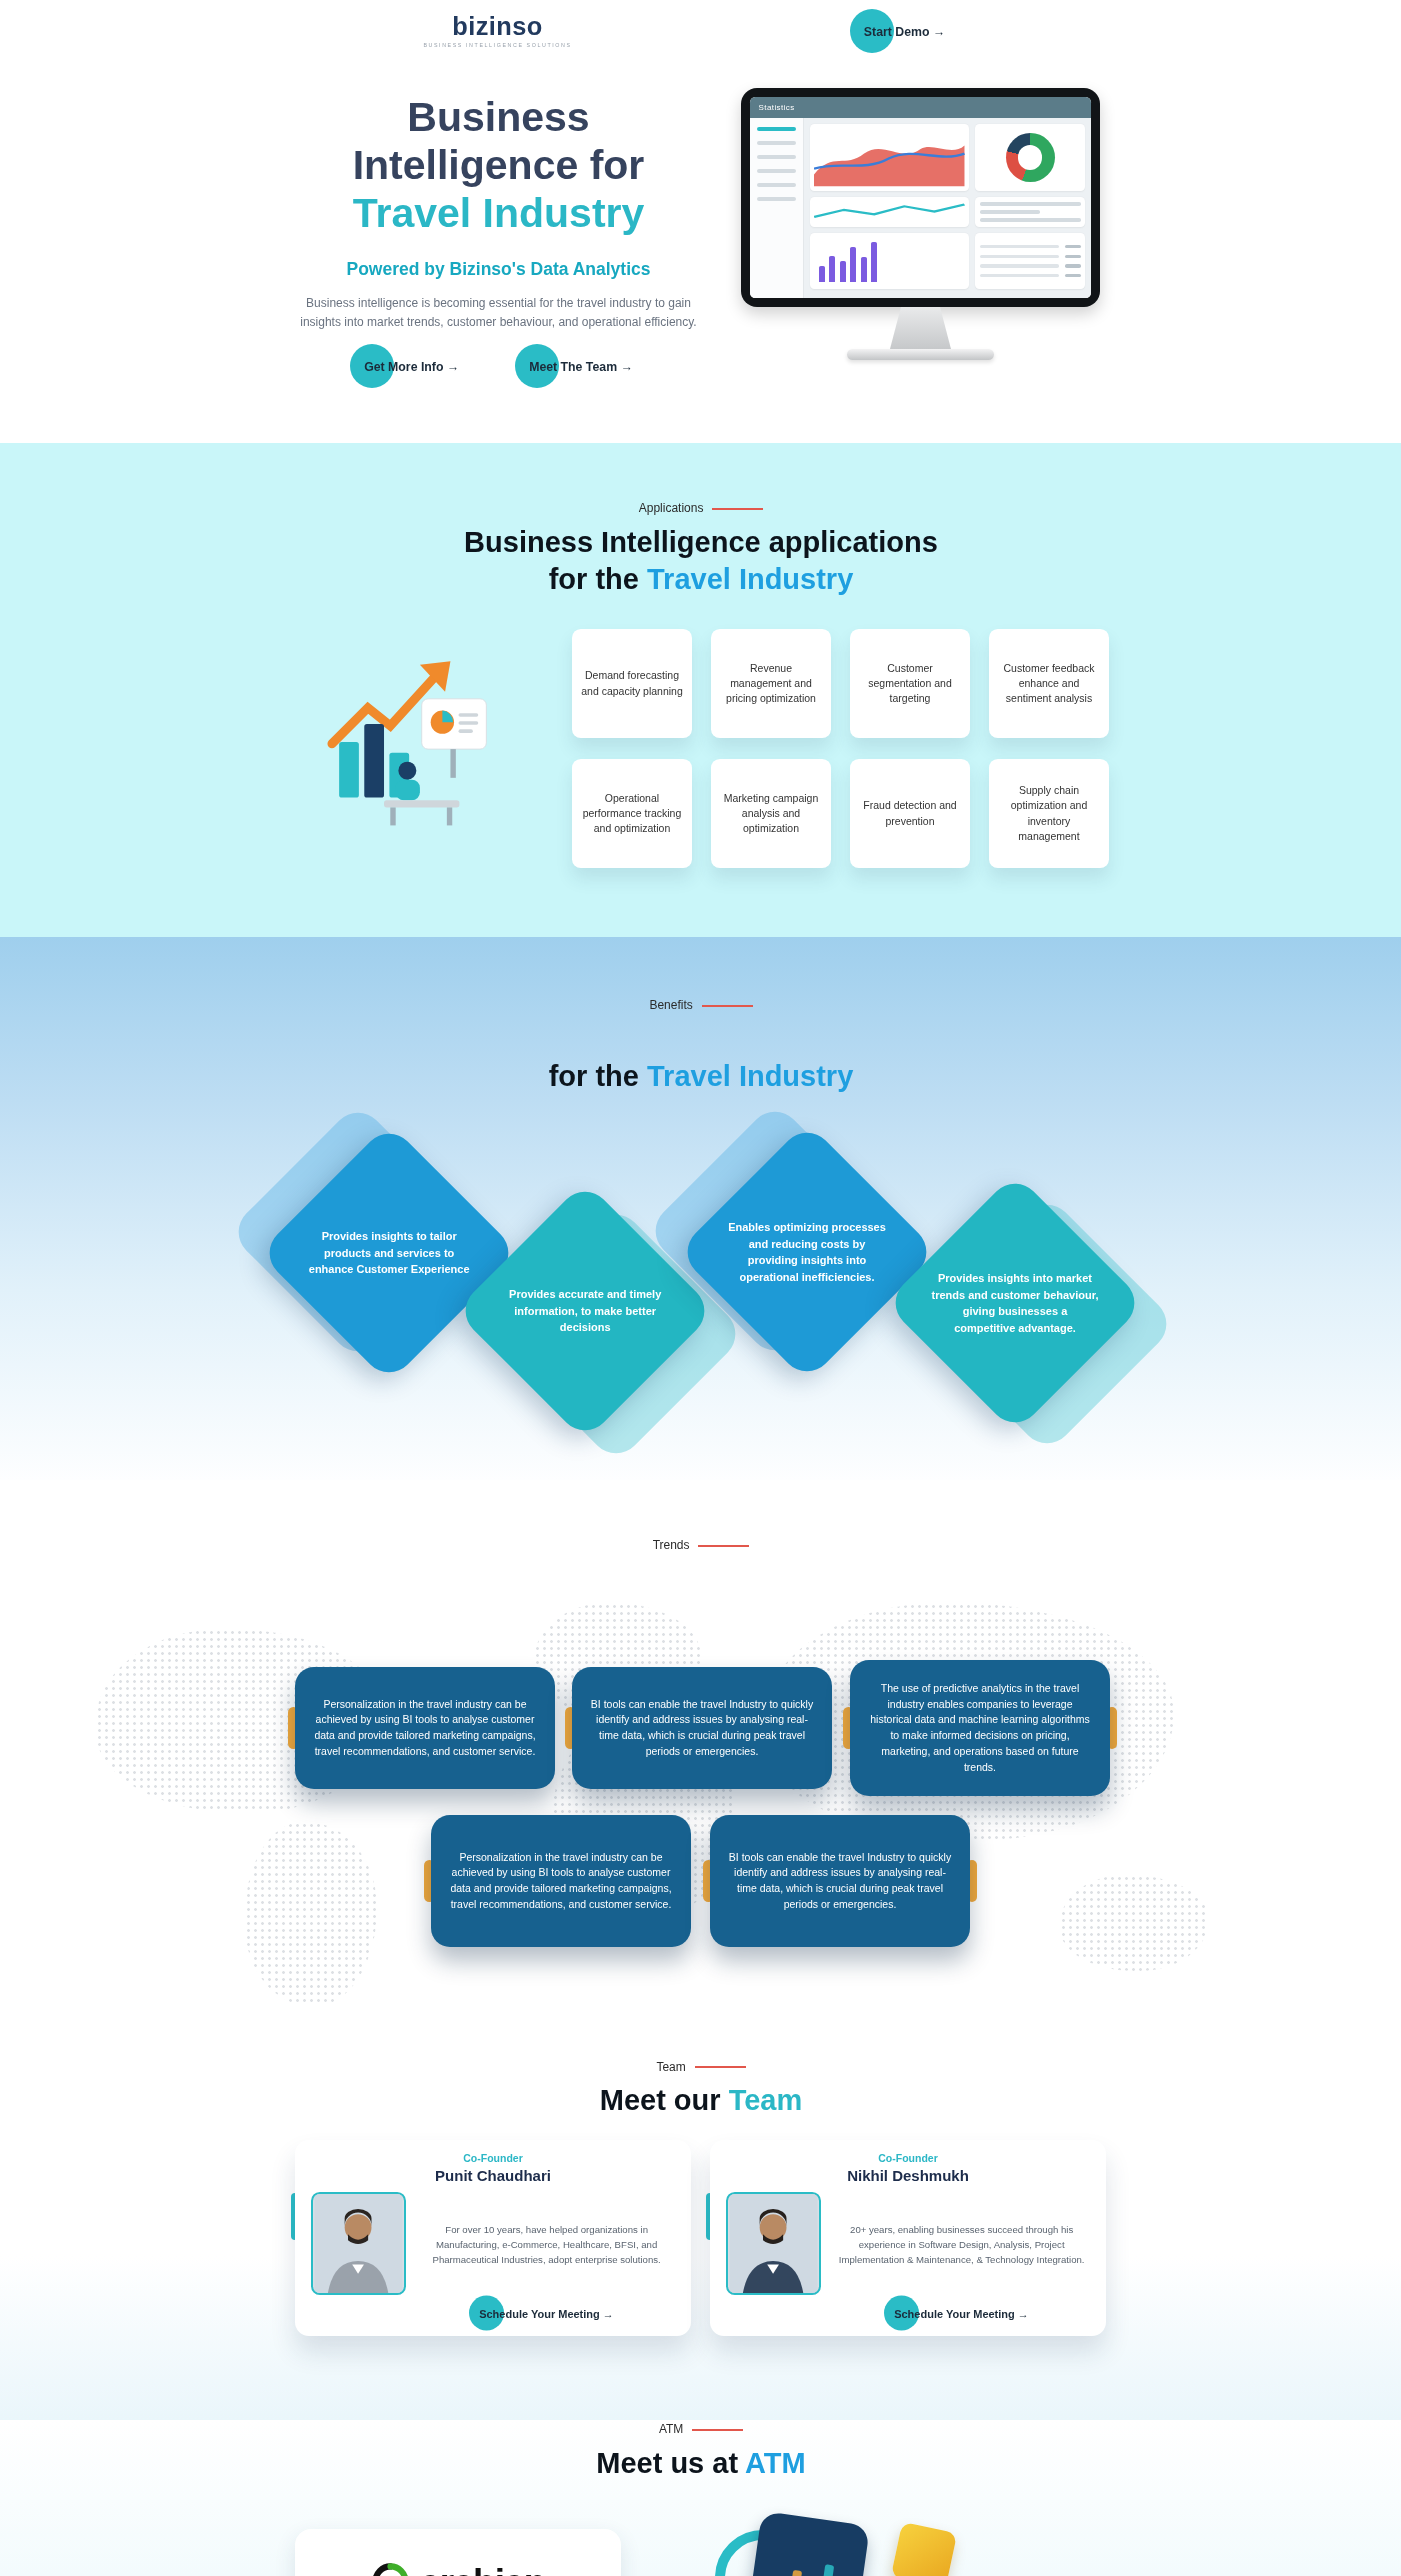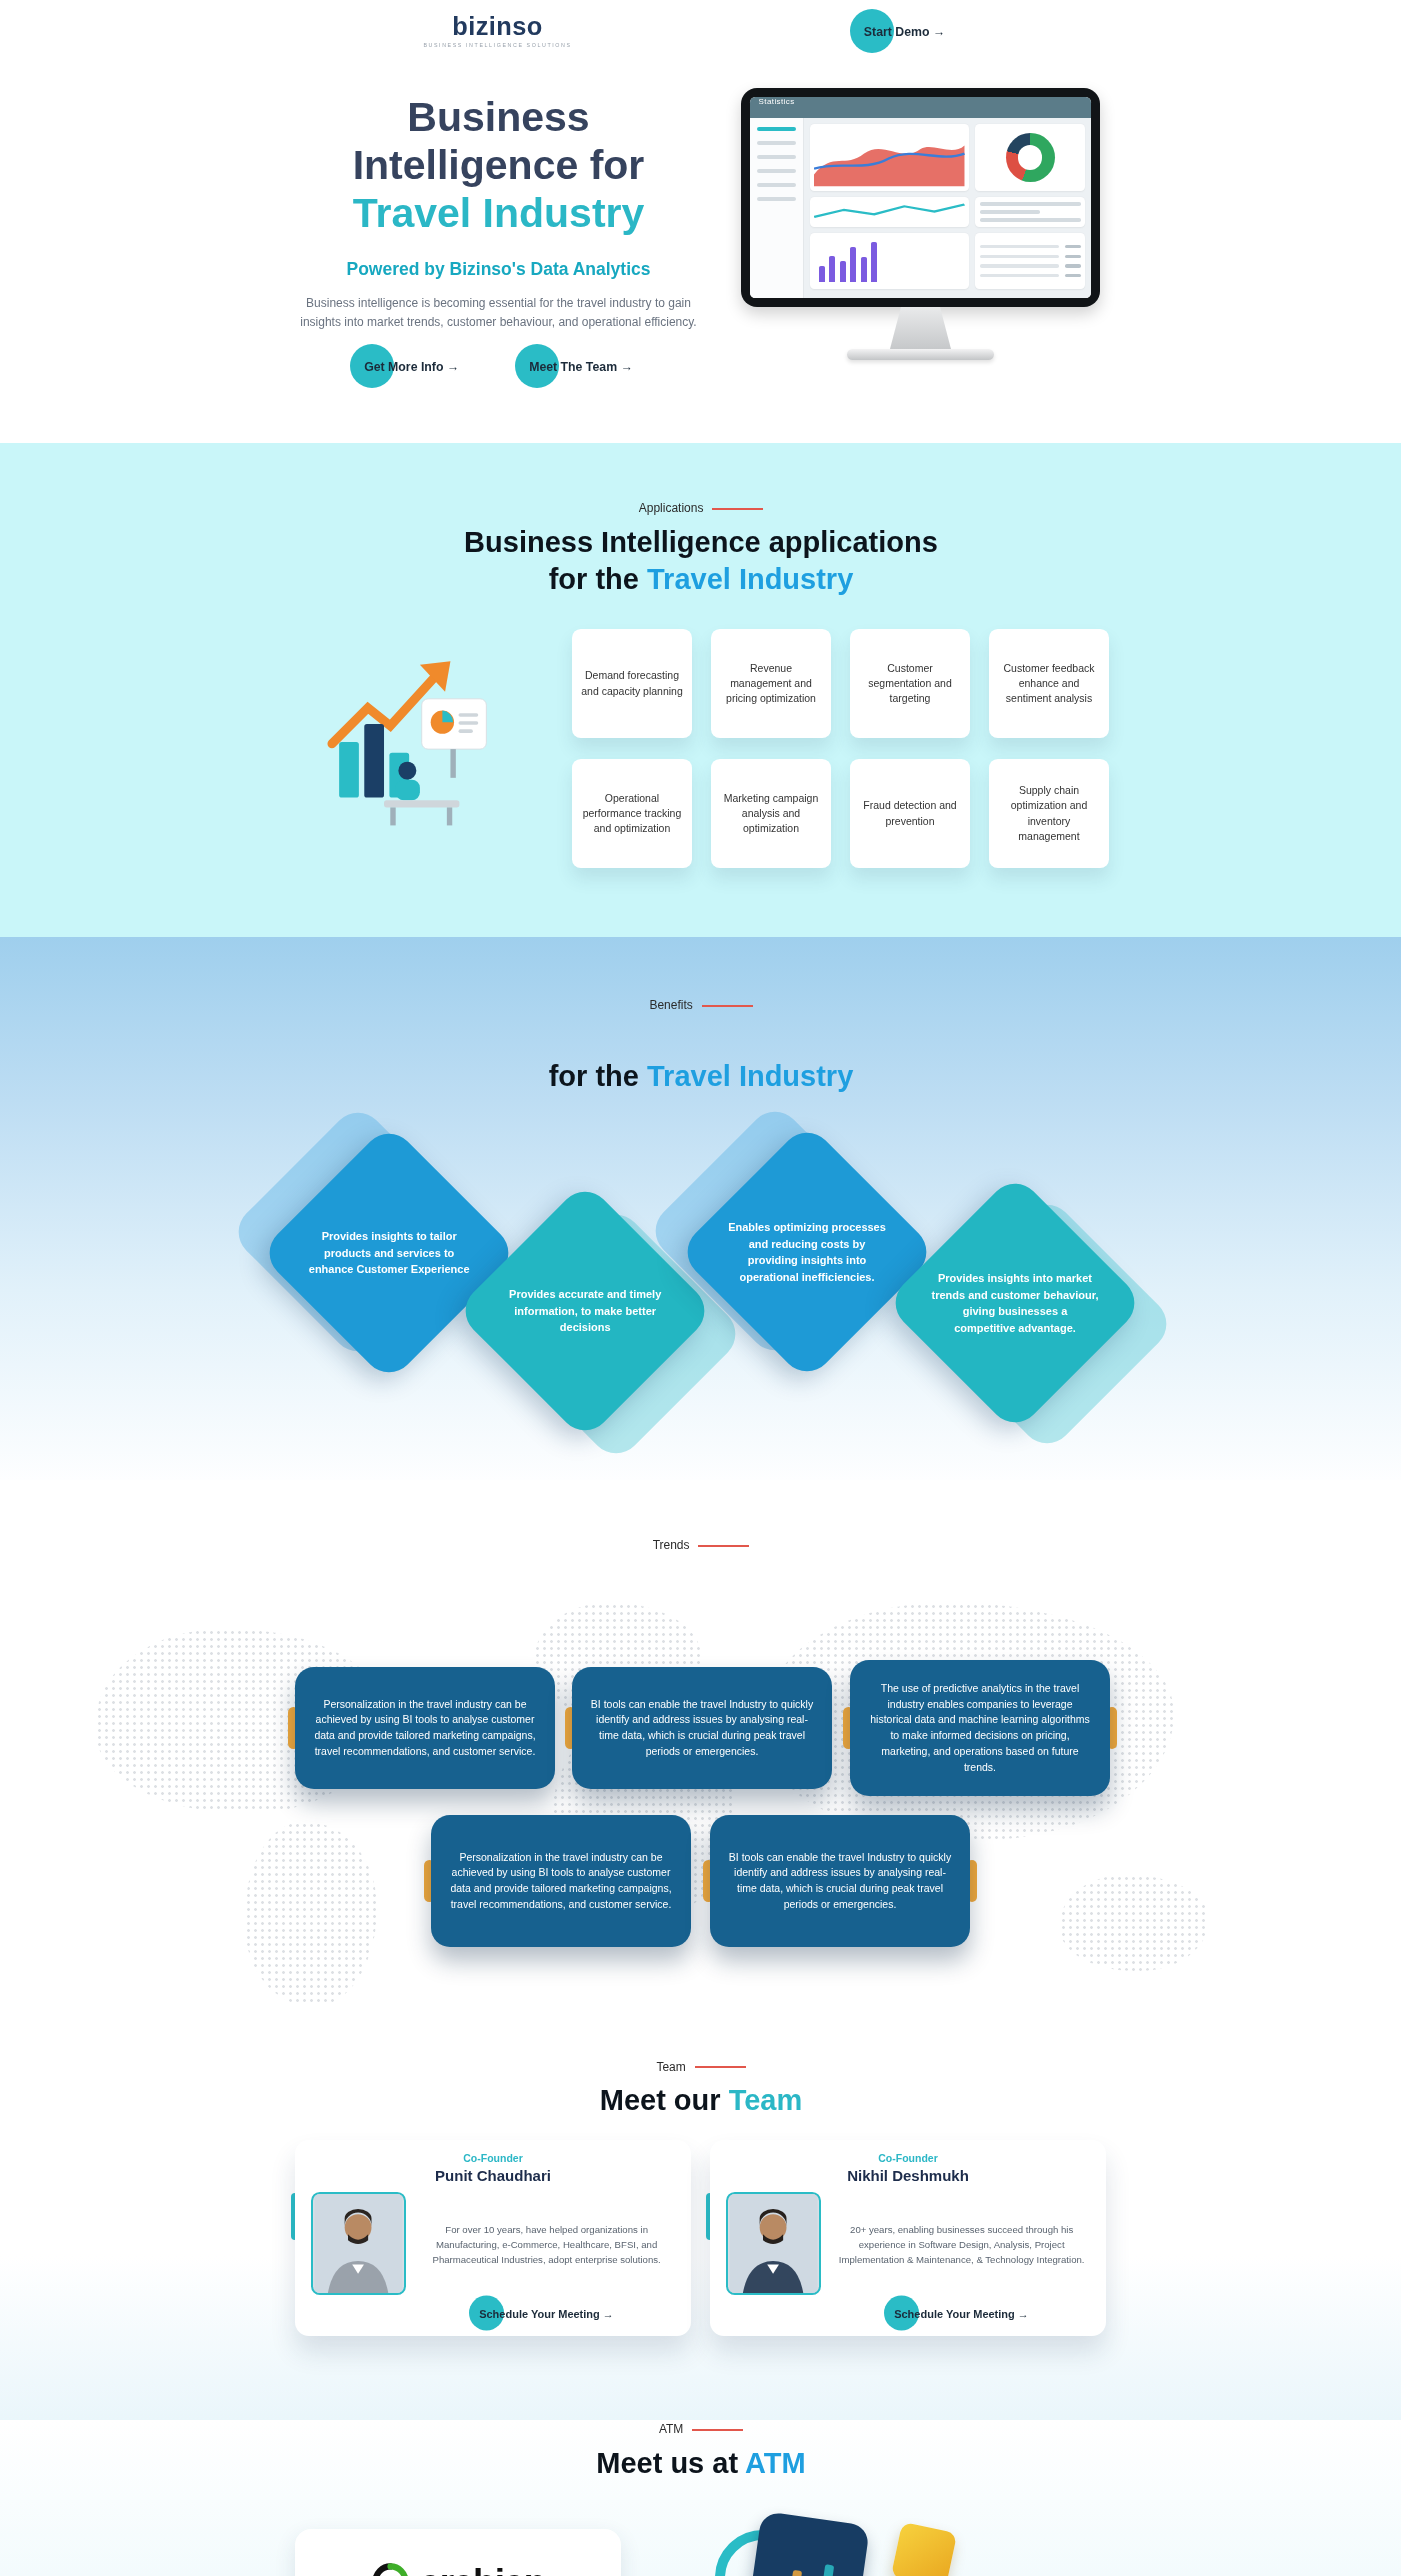--- a/index.html
+++ b/index.html
@@ -33,21 +33,21 @@
   .hero-left { position:absolute; left:295px; top:32px; width:407px; text-align:center; }
   .hero-title { font-size:41px; line-height:1.17; font-weight:800; color:#36435e; }
   .hero-title span { display:block; }
   .hero-sub { margin-top:21px; font-size:17.5px; font-weight:700; color:#17A8C0; }
   .hero-desc { margin-top:14px; font-size:12px; line-height:1.6; color:#6a7380; }
   .hero-ctas { margin-top:26px; display:flex; justify-content:center; gap:70px; }
 
   .monitor { position:absolute; left:741px; top:26px; width:359px; }
   .screen-frame { width:359px; height:219px; background:#111417; border-radius:16px; padding:8.8px; box-shadow:0 7px 16px rgba(0,0,0,.18); }
   .screen { width:100%; height:100%; background:#fff; border-radius:5.3px; overflow:hidden; display:flex; flex-direction:column; }
-  .screen-topbar { height:21px; flex:0 0 auto; background:#5b7c89; display:flex; padding-left:8.8px; }
+  .screen-topbar { height:21px; flex:0 0 auto; background:#5b7c89; display:flex; align-items:center; padding-left:8.8px; }
   .screen-title { color:#fff; font-size:8px; letter-spacing:0.4px; }
   .screen-body { flex:1; display:flex; }
   .s-sidebar { width:54px; background:#fbfcfd; border-right:0.9px solid #e3e7ea; padding:8.8px 7px; }
   .s-line { height:4.4px; background:#d4dbe0; border-radius:2.6px; margin-bottom:9.6px; }
   .s-line:first-child { background:#2ABCC6; }
   .s-main { flex:1; background:#edf1f4; padding:6.1px; display:grid; grid-template-columns:1.45fr 1fr; grid-template-rows:67px 30px 56px; gap:6.1px; }
   .s-card { background:#fff; border-radius:4.4px; box-shadow:0 0.9px 1.8px rgba(0,0,0,.06); padding:4.4px; overflow:hidden; }
   .s-area svg { width:100%; height:100%; }
   .s-donut-card { display:flex; align-items:center; justify-content:center; }
   .donut { width:49px; height:49px; border-radius:50%; background:conic-gradient(#2fa75f 0 200deg,#dd4f43 200deg 285deg,#23445f 285deg 360deg); position:relative; }

